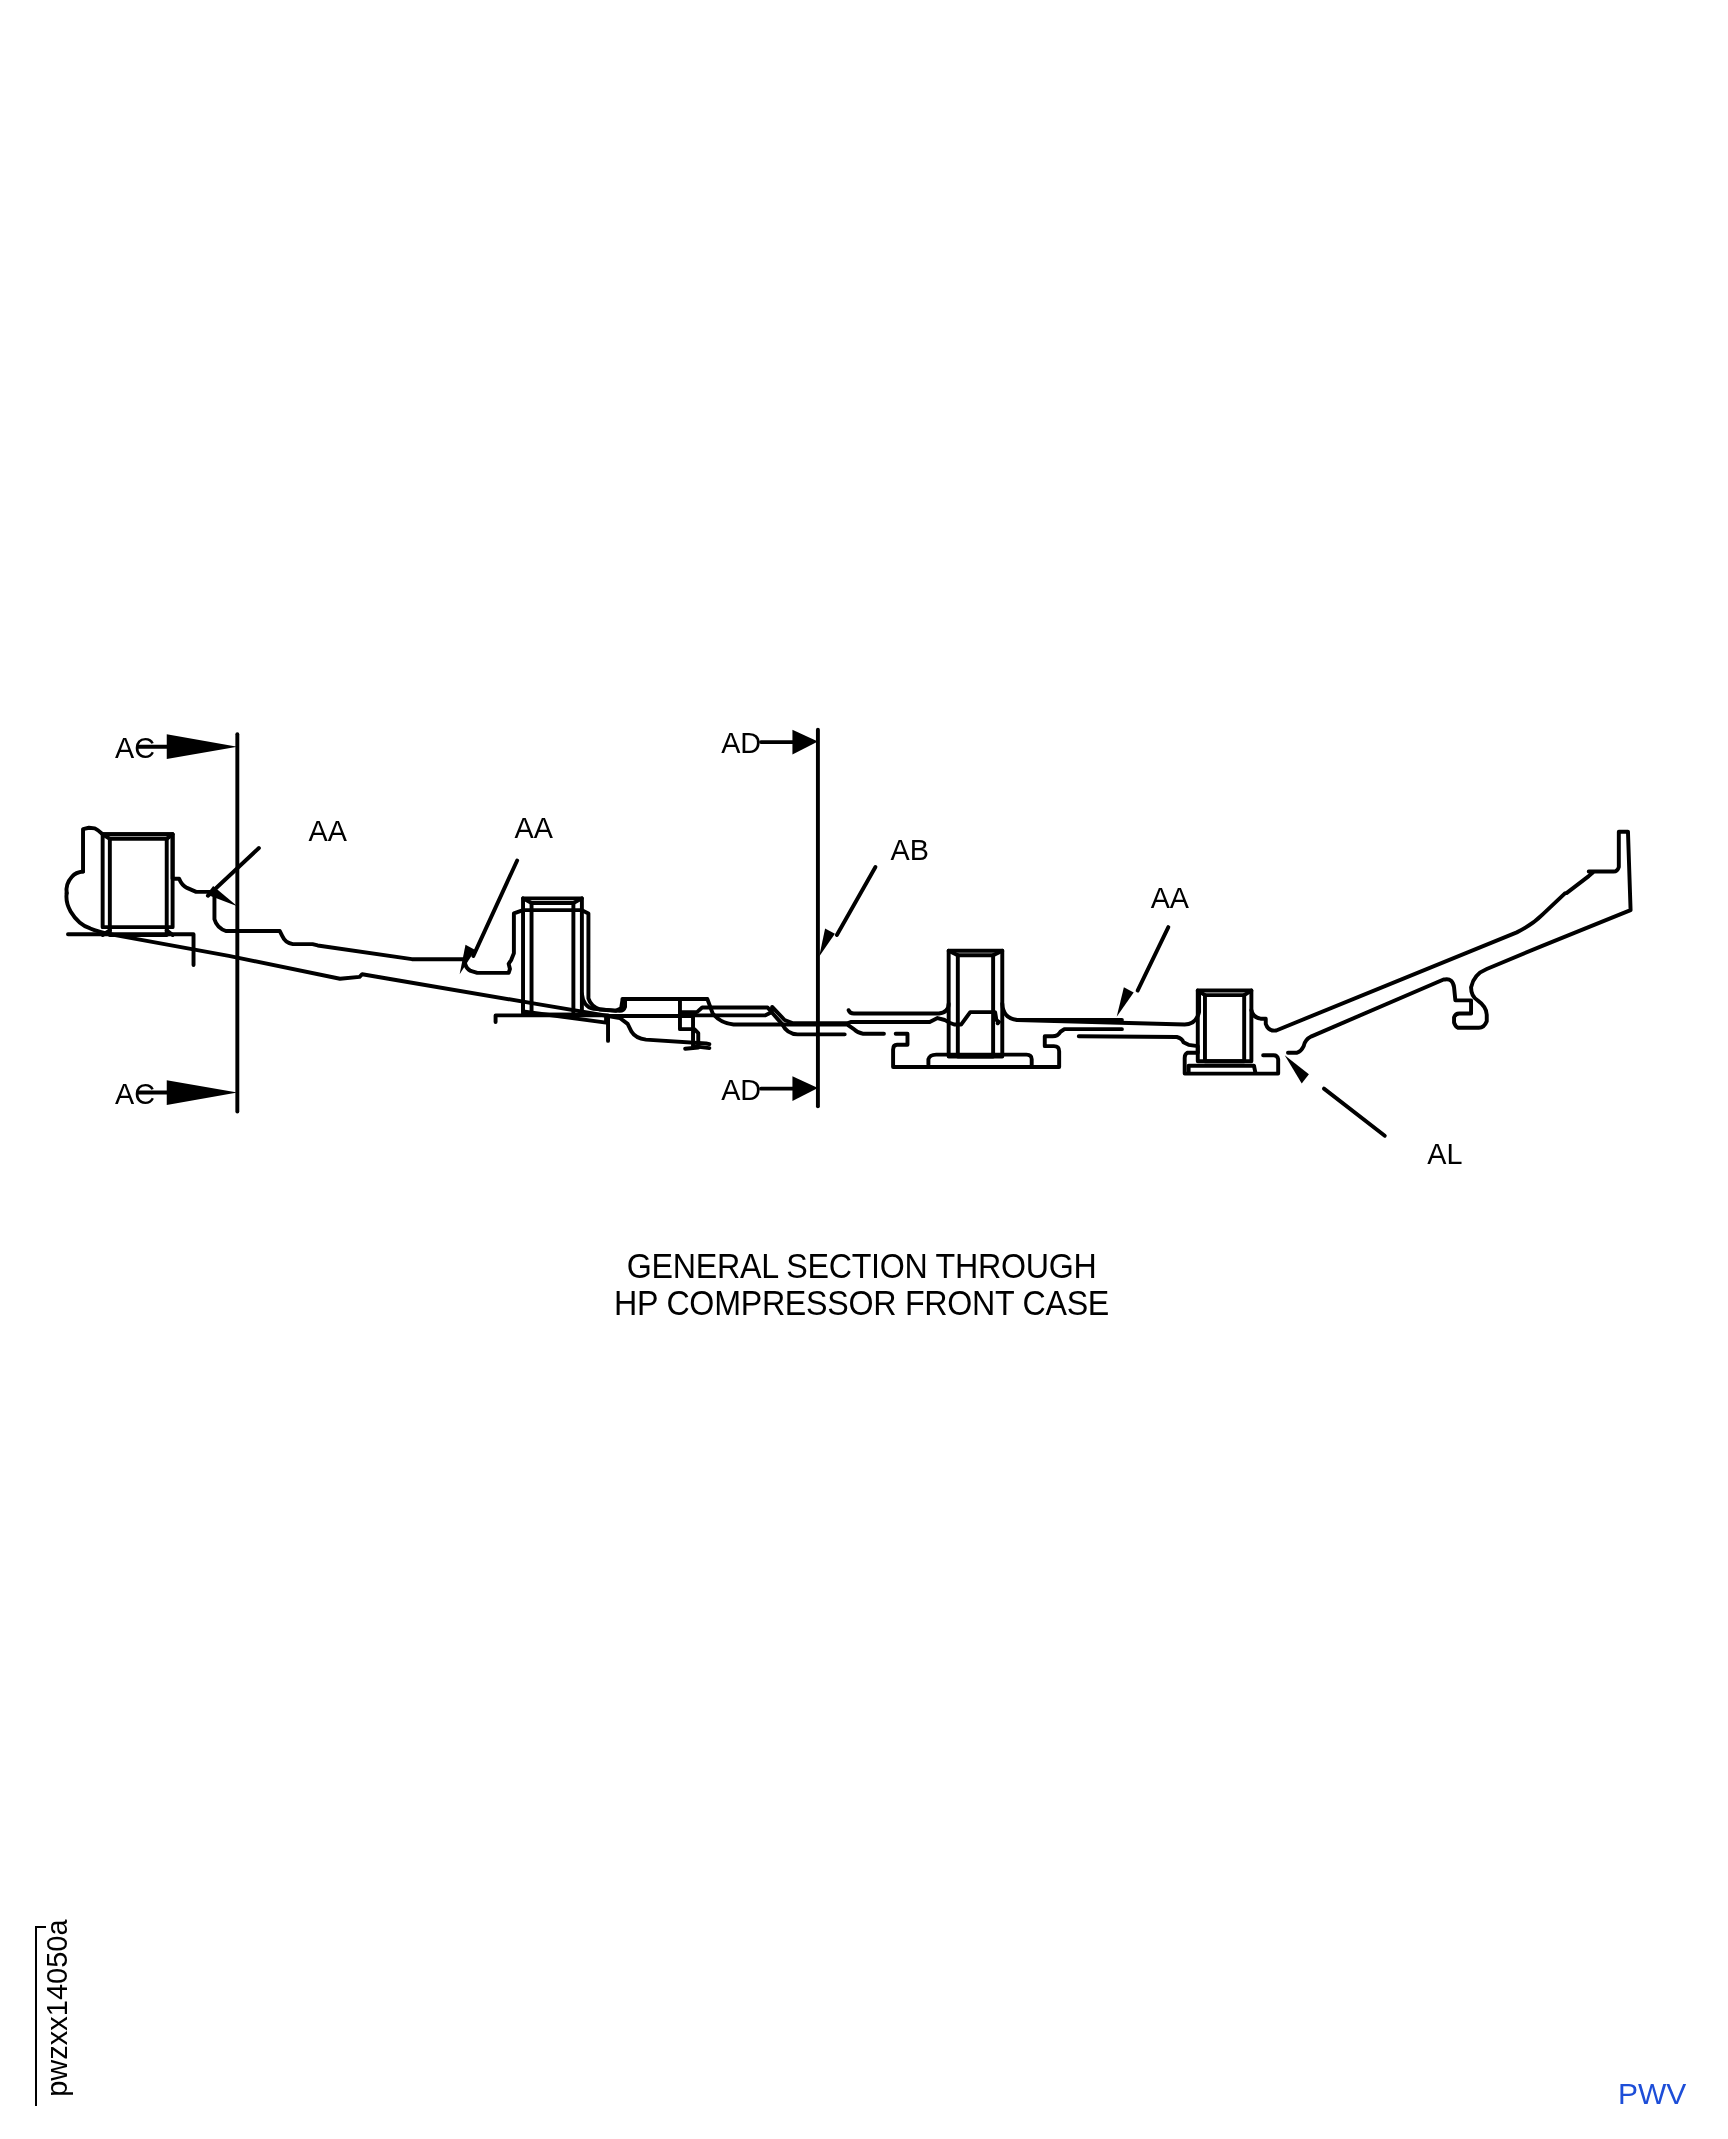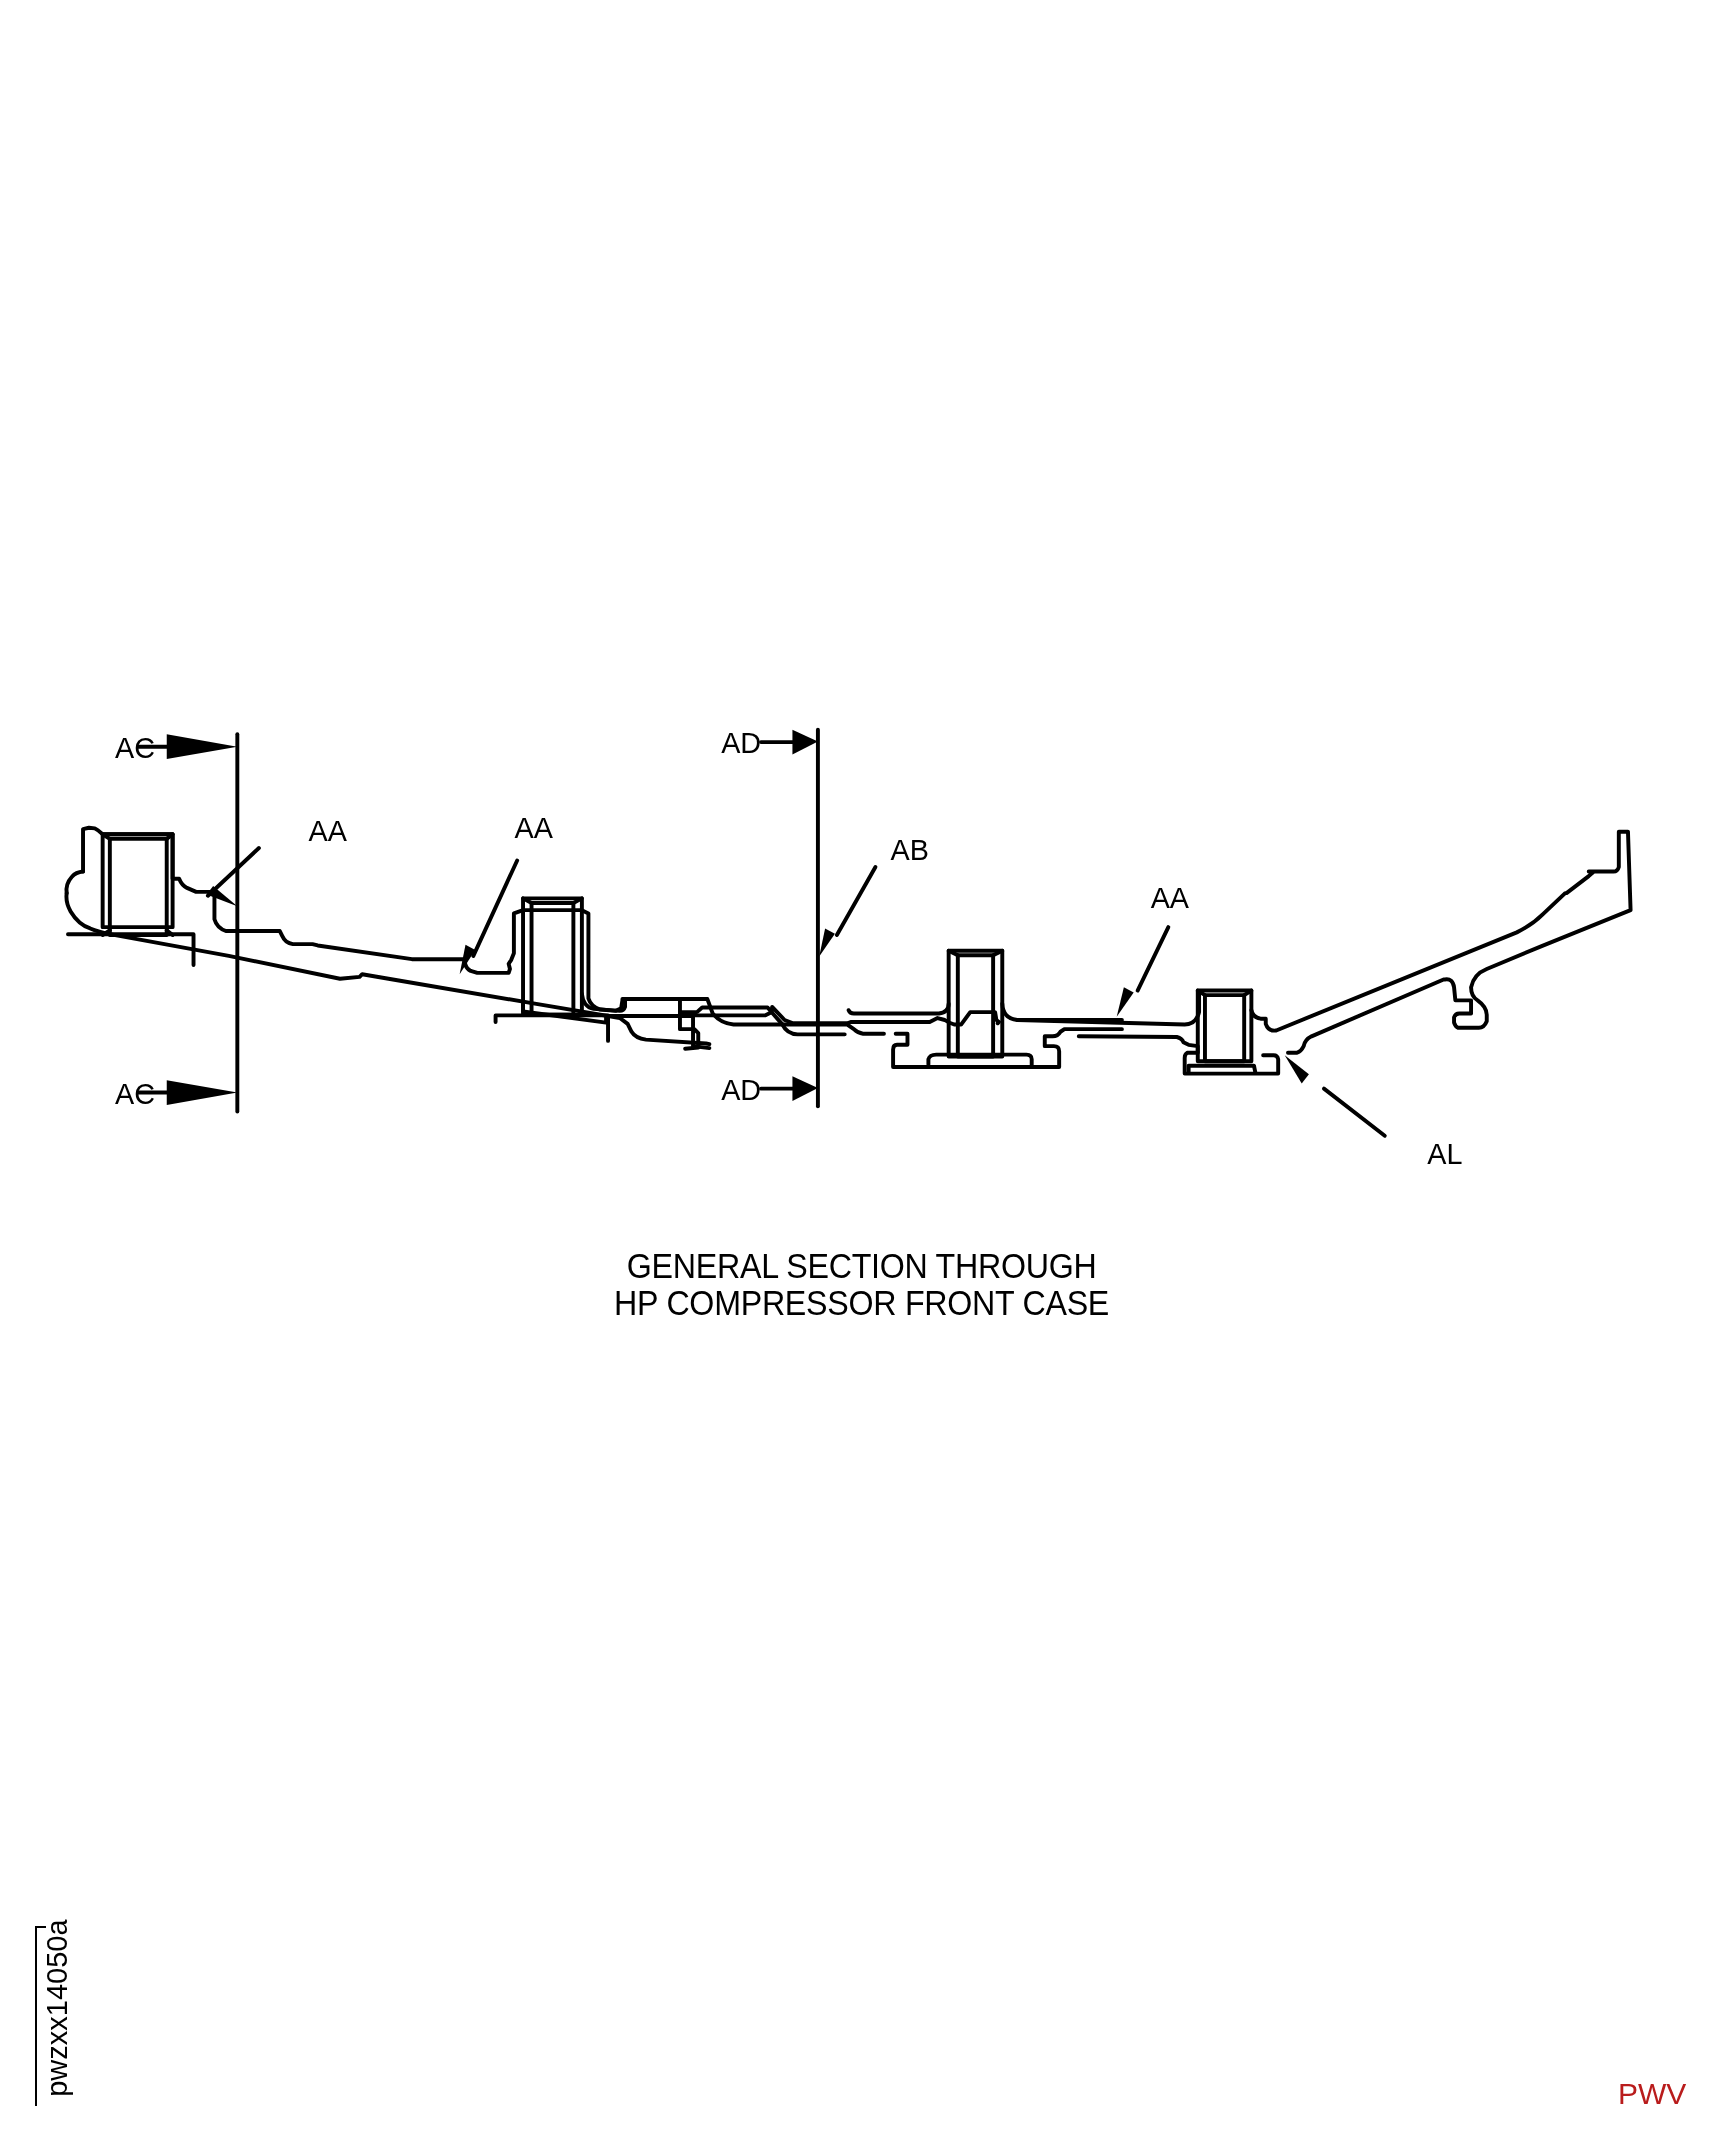--- a/index.html
+++ b/index.html
@@ -3,21 +3,21 @@
 <meta charset="utf-8">
 <style>
   html, body { margin: 0; padding: 0; background: #ffffff; }
   body { width: 1728px; height: 2140px; position: relative; overflow: hidden; font-family: "Liberation Sans", sans-serif; }
   #drawing { position: absolute; left: 0; top: 0; }
   .lbl { font-family: "Liberation Sans", sans-serif; fill: #000; }
   .caption { position: absolute; left: 0; width: 1728px; top: 1247px; text-align: center; font-size: 35px; line-height: 37px; color: #000; letter-spacing: -0.3px; transform: scaleX(0.92); transform-origin: 834px 0; }
   .caption div { white-space: nowrap; }
   .figid { position: absolute; left: 41px; top: 2102px; transform-origin: 0 0; transform: rotate(-90deg); font-size: 29px; color: #000; white-space: nowrap; padding-left: 5.2px; }
   .figid-bracket { position: absolute; left: 35px; top: 1926px; width: 10.5px; height: 180px; border-left: 2.6px solid #000; border-top: 2.6px solid #000; box-sizing: border-box; }
-  .pwv { position: absolute; left: 1618px; top: 2077px; font-size: 30px; color: #b91c1c; }
+  .pwv { position: absolute; left: 1618px; top: 2077px; font-size: 30px; color: #1d4ed8; }
 </style>
 </head>
 <body>
 
 <svg id="drawing" width="1728" height="2140" viewBox="0 0 2643 3273" xmlns="http://www.w3.org/2000/svg">
   <g fill="none" stroke="#000" stroke-width="6" stroke-linejoin="round" stroke-linecap="round">
 
     <path d="M 127 1333 L 127 1268 L 136 1266 L 145 1267 L 150 1270 L 157 1276 L 264 1276 L 264 1344 L 274 1344 Q 278 1354 286 1358 L 300 1364 L 328 1364 L 328 1406 Q 332 1420 346 1424 L 428 1424 L 432 1432 Q 436 1442 448 1444 L 478 1444 L 486 1446 L 630 1467 L 710 1467 L 712 1476 Q 714 1482 720 1485 L 730 1488 L 778 1488 L 780 1482 L 778 1474 L 782 1468 L 786 1458 L 786 1397 L 800 1392 L 890 1392 L 900 1397 L 900 1527 Q 904 1540 918 1544 L 942 1546 L 950 1542 L 952 1530 L 952 1528 L 1040 1528 L 1040 1546 L 1040 1553 L 1052 1553 L 1170 1553 L 1180 1548 L 1181 1540 L 1200 1560 L 1213 1565 L 1296 1565 L 1302 1563 L 1317 1563 L 1422 1563 L 1434 1557 L 1445 1560 Q 1452 1565 1460 1567 L 1470 1567 L 1484 1548 L 1522 1548 L 1524 1560 L 1528 1563 L 1526 1565 M 1522 1552"></path>
 
     <path d="M 102 1366 Q 100 1380 108 1394 Q 120 1414 138 1420 Q 150 1425 170 1429 L 350 1462 L 520 1497 L 550 1494 L 554 1490 L 630 1503 L 818 1535 L 948 1557 L 960 1566 L 966 1578 Q 972 1588 988 1590 L 1080 1596 L 1085 1597"></path>

